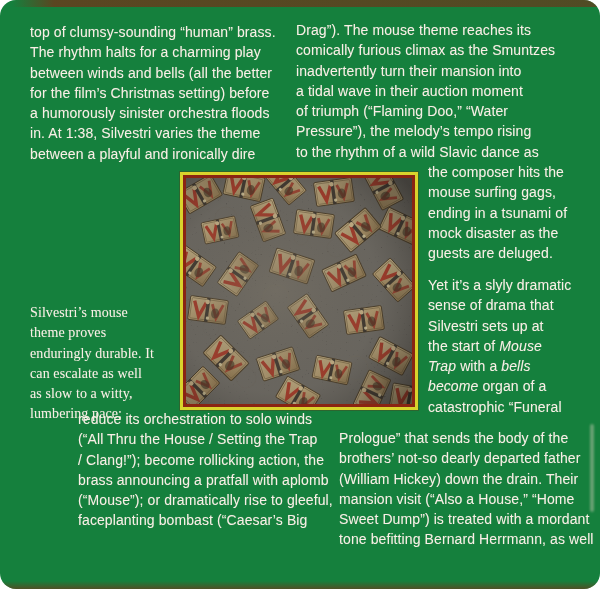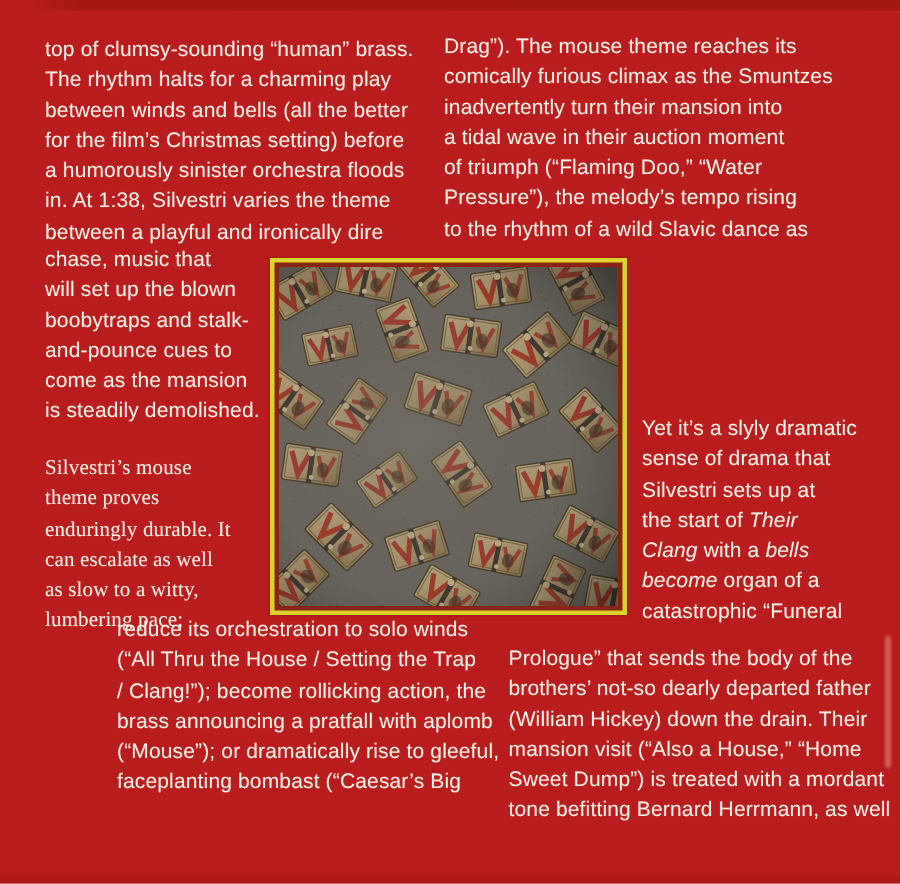--- a/index.html
+++ b/index.html
@@ -1,21 +1,22 @@
 <!DOCTYPE html>
 <html><head>
 <meta charset="utf-8">
 <style>
   html,body{margin:0;padding:0;}
   .page{
     position:relative;
     width:600px;height:589px;
-    background:#b91c1c;
+    background:#15803d;
     overflow:hidden;
     font-family:"Liberation Sans","DejaVu Sans",sans-serif;
+    border-radius:16px;
   }
   .txt{
     position:absolute;
     color:#f8efe6;
     font-size:14px;
     line-height:20.3px;
     white-space:pre;
     letter-spacing:0.1px;
     text-shadow:0 0 1px rgba(255,230,220,0.25);
   }
@@ -57,47 +58,46 @@
   <div class="scan-band-bottom"></div>
   <div class="scan-streak-right"></div>
 
   <div class="txt" style="left:30px;top:22px;">top of clumsy-sounding “human” brass.
 The rhythm halts for a charming play
 between winds and bells (all the better
 for the film’s Christmas setting) before
 a humorously sinister orchestra floods
 in. At 1:38, Silvestri varies the theme
 between a playful and ironically dire</div>
-  <div class="txt" style="left:30px;top:162px;">chase, music that
-will set up the blown
-boobytraps and stalk-
-and-pounce cues to
-come as the mansion
-is steadily demolished.</div>
   <div class="txt" style="left:30px;top:303px;font-family:Liberation Serif, serif;">Silvestri’s mouse
 theme proves
 enduringly durable. It
 can escalate as well
 as slow to a witty,
 lumbering pace;</div>
   <div class="txt" style="left:30px;top:409px;margin-left:48px;">reduce its orchestration to solo winds
 (“All Thru the House / Setting the Trap
 / Clang!”); become rollicking action, the
 brass announcing a pratfall with aplomb
 (“Mouse”); or dramatically rise to gleeful,
 faceplanting bombast (“Caesar’s Big</div>
 
   <div class="txt" style="left:296px;top:20px;">Drag”). The mouse theme reaches its
 comically furious climax as the Smuntzes
 inadvertently turn their mansion into
 a tidal wave in their auction moment
 of triumph (“Flaming Doo,” “Water
 Pressure”), the melody’s tempo rising
 to the rhythm of a wild Slavic dance as</div>
-  <div class="txt" style="left:428px;top:275px;">Yet it’s a slyly dramatic<br>sense of drama that<br>Silvestri sets up at<br>the start of <i>Their</i><br><i>Clang</i> with a <i>bells</i><br><i>become</i> organ of a<br>catastrophic “Funeral</div>
+  <div class="txt" style="left:428px;top:162px;">the composer hits the
+mouse surfing gags,
+ending in a tsunami of
+mock disaster as the
+guests are deluged.</div>
+  <div class="txt" style="left:428px;top:275px;">Yet it’s a slyly dramatic<br>sense of drama that<br>Silvestri sets up at<br>the start of <i>Mouse</i><br><i>Trap</i> with a <i>bells</i><br><i>become</i> organ of a<br>catastrophic “Funeral</div>
   <div class="txt" style="left:312px;top:428px;margin-left:27px;">Prologue” that sends the body of the
 brothers’ not-so dearly departed father
 (William Hickey) down the drain. Their
 mansion visit (“Also a House,” “Home
 Sweet Dump”) is treated with a mordant
 tone befitting Bernard Herrmann, as well</div>
 
   <div class="photo-frame">
     <svg width="226" height="226" viewBox="0 0 226 226" role="img" aria-label="Overhead photo of many wooden Victor snap mousetraps with red V logos scattered across a dark pebbled stone floor">
       <defs>

